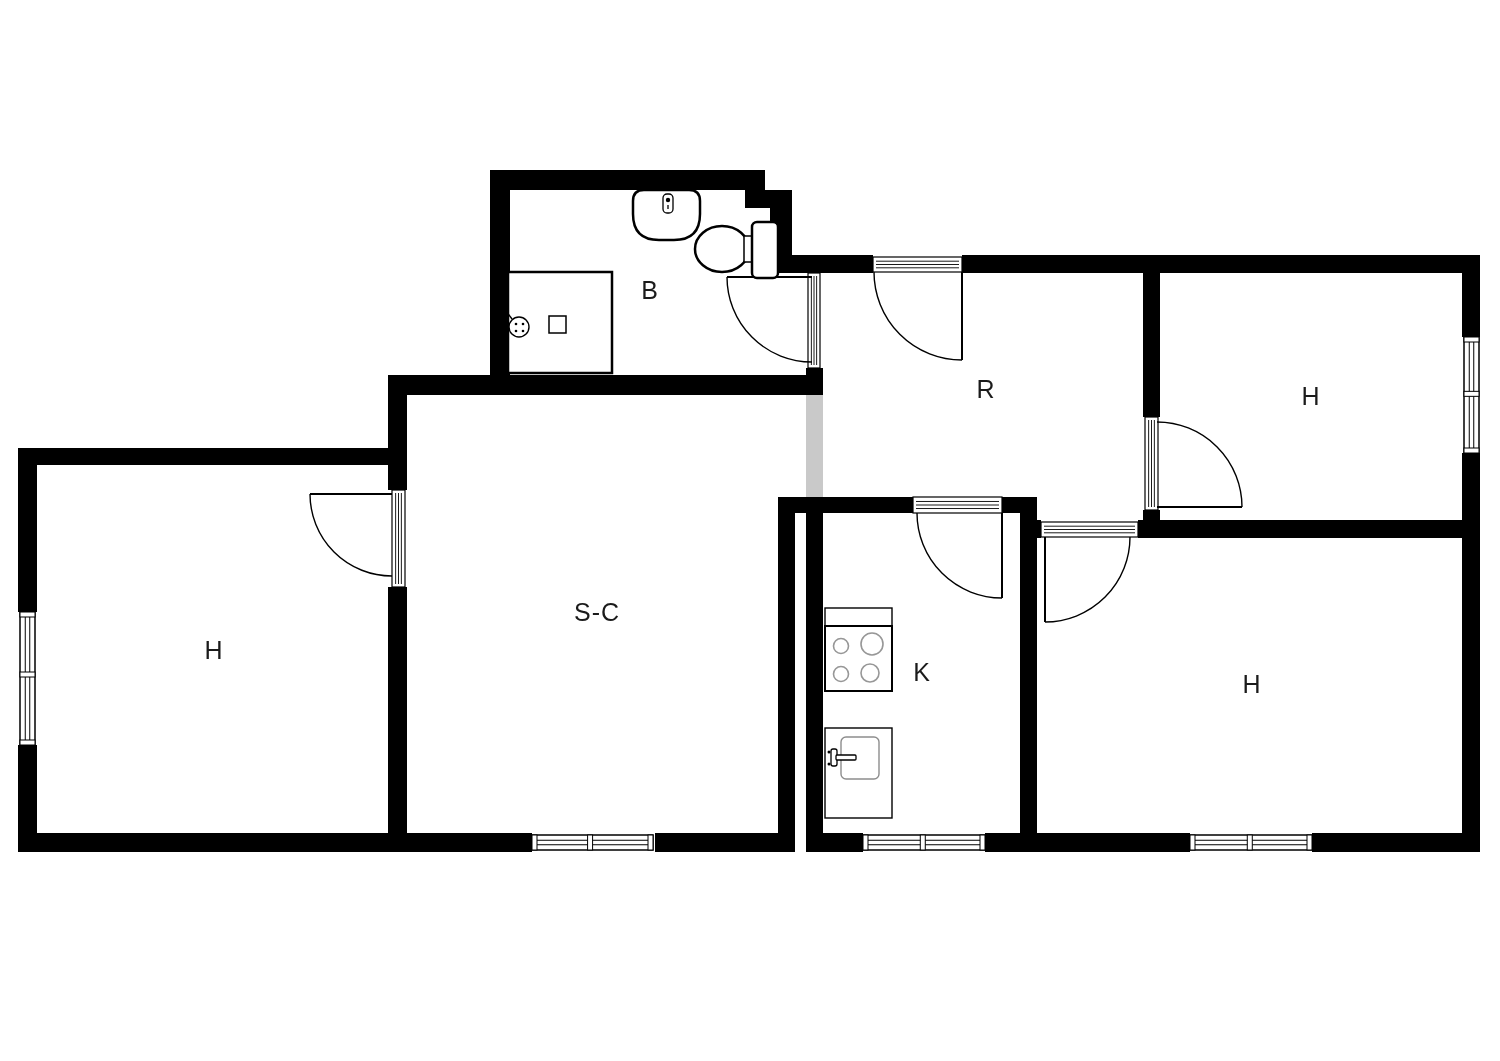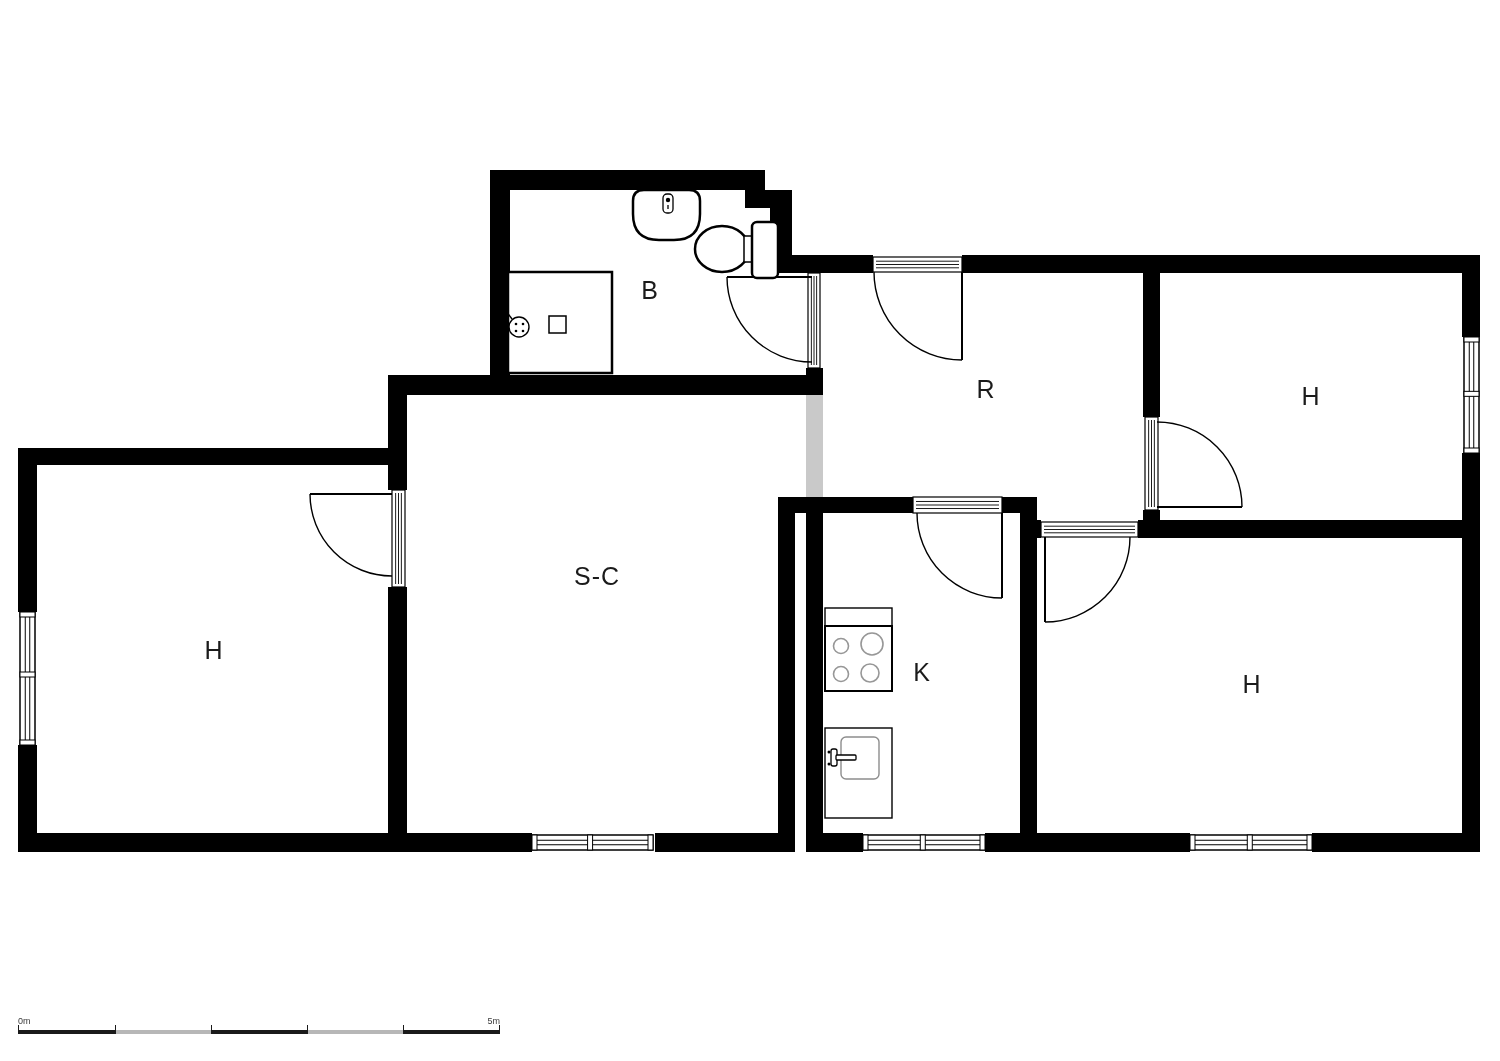--- a/index.html
+++ b/index.html
@@ -168,36 +168,19 @@
       <rect fill="#fff" stroke="#000000" stroke-width="1.3" x="831" y="749" width="6" height="17" rx="2"></rect>
       <rect fill="#fff" stroke="#000000" stroke-width="1.3" x="836" y="755" width="20" height="5" rx="1"></rect>
       <circle fill="#000000" stroke="none" stroke-width="0" cx="829" cy="752" r="1.5"></circle>
       <circle fill="#000000" stroke="none" stroke-width="0" cx="829" cy="764" r="1.5"></circle>
     </svg>
 
   <div id="labels-layer">
       <div class="room-label" style="left: 650px; top: 290px; color: rgb(27, 27, 27);">B</div>
       <div class="room-label" style="left: 986px; top: 389px; color: rgb(27, 27, 27);">R</div>
       <div class="room-label" style="left: 1311px; top: 396px; color: rgb(27, 27, 27);">H</div>
-      <div class="room-label" style="left: 597px; top: 576px; color: rgb(27, 27, 27);">S-C</div>
+      <div class="room-label" style="left: 597px; top: 612px; color: rgb(27, 27, 27);">S-C</div>
       <div class="room-label" style="left: 214px; top: 650px; color: rgb(27, 27, 27);">H</div>
       <div class="room-label" style="left: 922px; top: 672px; color: rgb(27, 27, 27);">K</div>
       <div class="room-label" style="left: 1252px; top: 684px; color: rgb(27, 27, 27);">H</div>
     </div>
 
-  <div class="scalebar">
-    <span class="s-label left">0m</span>
-    <span class="s-label right">5m</span>
-    <div class="bar" id="scale-segments">
-        <span style="width: 97px; background: rgb(26, 26, 26);"></span>
-        <span style="width: 96px; background: rgb(183, 183, 183);"></span>
-        <span style="width: 96px; background: rgb(26, 26, 26);"></span>
-        <span style="width: 96px; background: rgb(183, 183, 183);"></span>
-        <span style="width: 97px; background: rgb(26, 26, 26);"></span>
-      </div>
-  <div class="tick" style="left: 0px;"></div>
-      <div class="tick" style="left: 97px;"></div>
-      <div class="tick" style="left: 193px;"></div>
-      <div class="tick" style="left: 289px;"></div>
-      <div class="tick" style="left: 385px;"></div>
-      <div class="tick" style="left: 481px;"></div>
-    </div>
 </div>
 
 </body></html>

